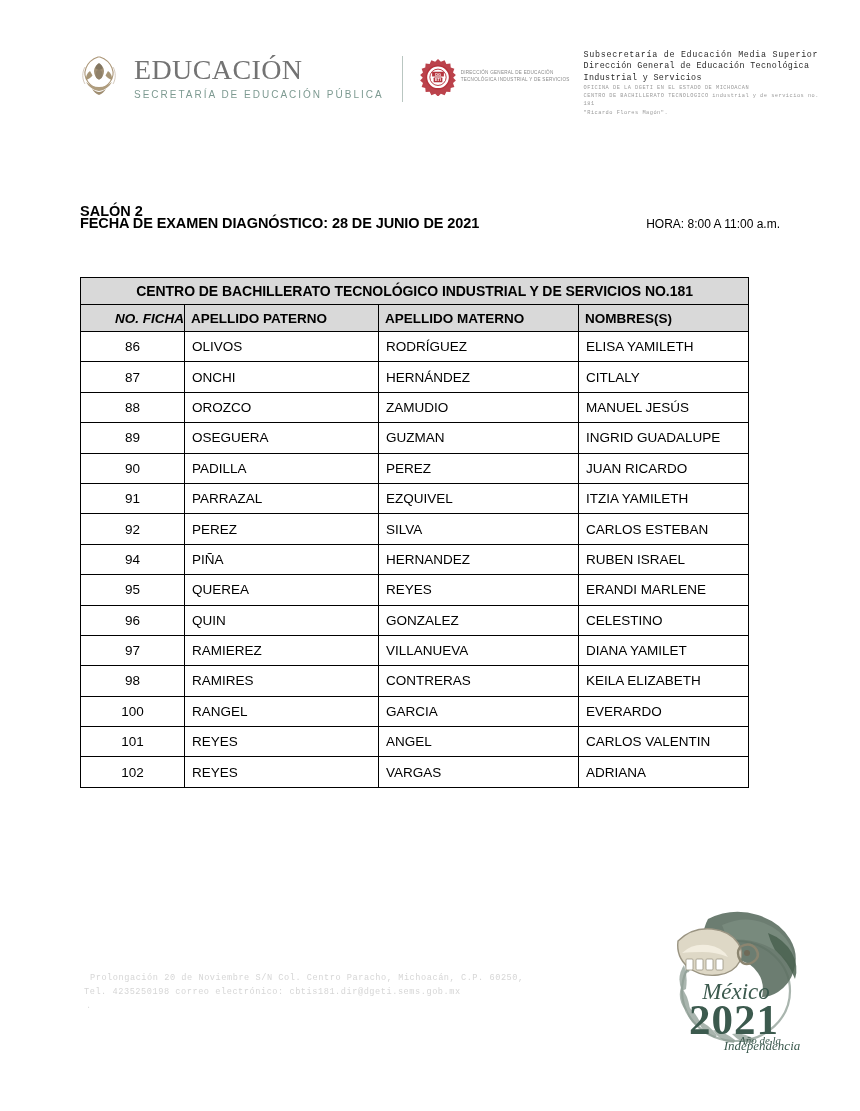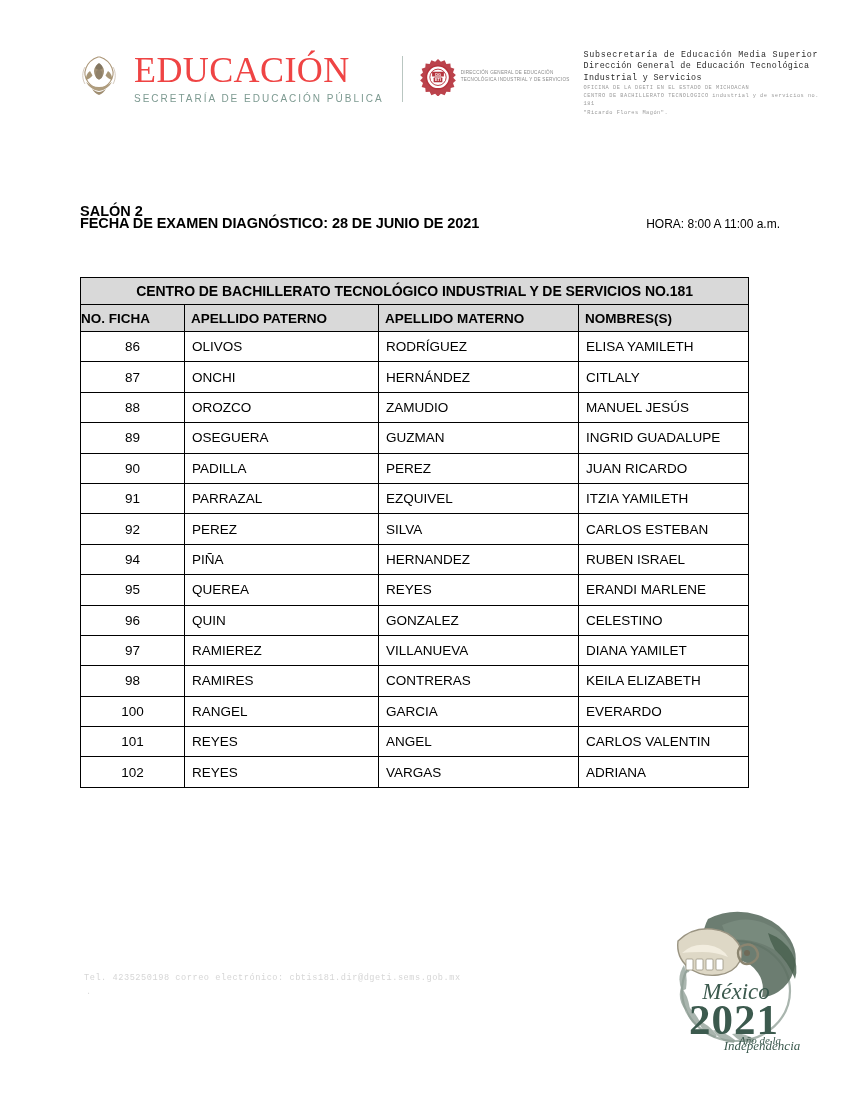--- a/index.html
+++ b/index.html
@@ -45,24 +45,24 @@
   .eagle svg { display: block; }
 
   .educacion-words {
     display: flex;
     flex-direction: column;
     justify-content: center;
     padding-top: 2px;
   }
   .educacion-title {
     font-family: "Liberation Serif", serif;
-    font-size: 36px;
+    font-size: 28px;
     line-height: 1;
     letter-spacing: 0.4px;
-    color: #ef4444;
+    color: #737373;
     font-weight: 400;
   }
   .educacion-sub {
     font-family: "Liberation Sans", sans-serif;
     font-size: 10px;
     letter-spacing: 2.0px;
     color: #7d9a91;
     margin-top: 5px;
     white-space: nowrap;
   }
@@ -179,22 +179,23 @@
   }
   .roster .colhead {
     background: #d9d9d9;
     font-weight: bold;
     font-size: 13.5px;
     text-align: left;
     padding-left: 6px;
     height: 26px;
   }
   .roster .colhead.c-ficha {
-    text-align: left;
+    text-align: right;
     padding-left: 0;
+    font-style: italic;
   }
   .roster td.ficha {
     text-align: center;
   }
   .roster td.txt {
     padding-left: 7px;
     white-space: nowrap;
   }
   .col-ficha  { width: 104px; }
   .col-pat    { width: 194px; }
@@ -409,20 +410,21 @@
     <tr>
         <td class="ficha">102</td>
         <td class="txt">REYES</td>
         <td class="txt">VARGAS</td>
         <td class="txt">ADRIANA</td>
       </tr>
   </tbody>
 </table>
 
 <div class="footer-text">
+  <div class="fl1">Prolongación 20 de Noviembre S/N Col. Centro Paracho, Michoacán, C.P. 60250,</div>
   <div>Tel. 4235250198 correo electrónico: cbtis181.dir@dgeti.sems.gob.mx</div>
   <div class="footer-dot">.</div>
 </div>
 
 <div class="seal">
   <svg width="180" height="148" viewBox="0 0 180 148" xmlns="http://www.w3.org/2000/svg">
 
     <g fill="none" stroke="#9aa8a0" stroke-width="2.2" opacity="0.85">
       <ellipse cx="88" cy="88" rx="54" ry="50"></ellipse>
     </g>

